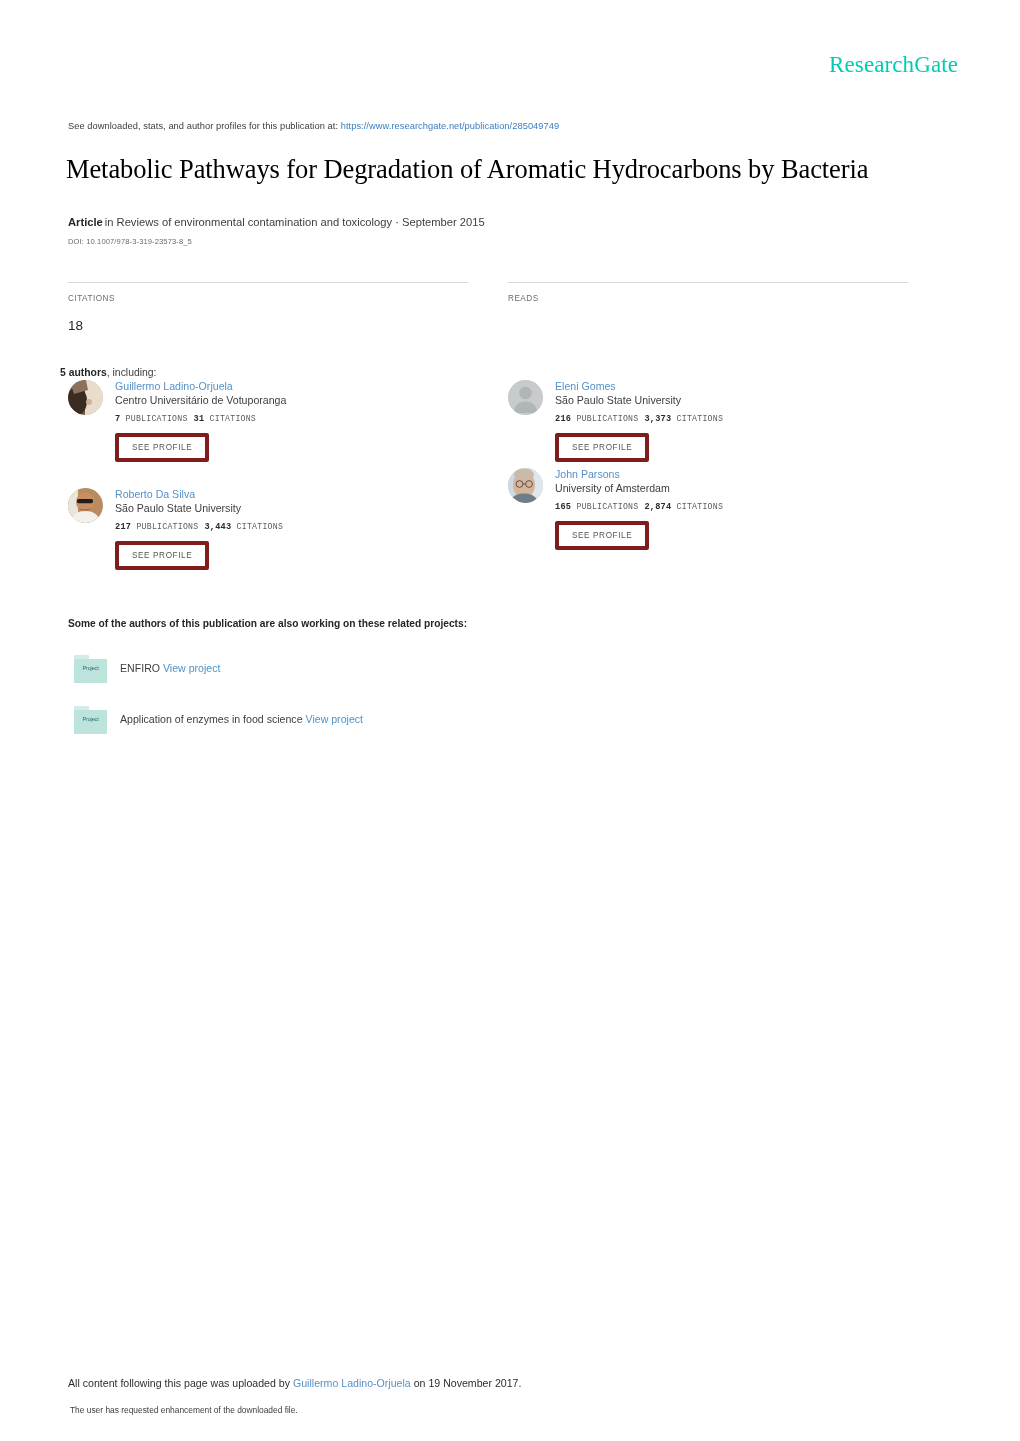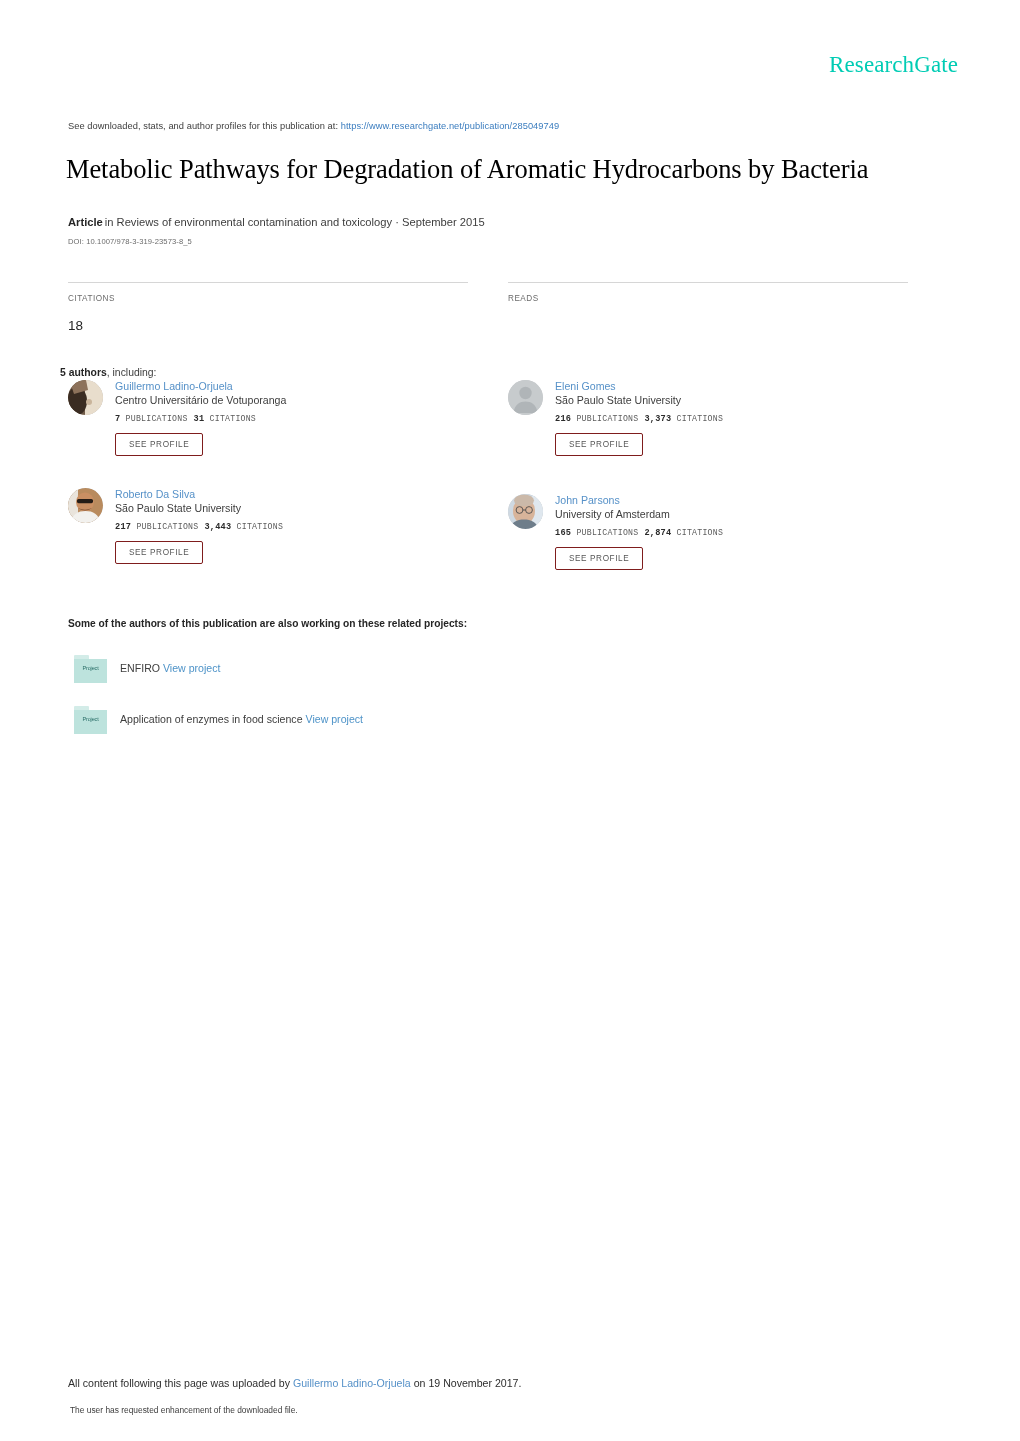--- a/index.html
+++ b/index.html
@@ -125,21 +125,21 @@
   .authors-heading b { font-weight: 700; color: #262626; }
 
   .author-card {
     position: absolute;
     width: 430px;
     height: 100px;
   }
   .author-card.c0 { left: 68px;  top: 379px; }
   .author-card.c1 { left: 508px; top: 379px; }
   .author-card.c2 { left: 68px;  top: 487px; }
-  .author-card.c3 { left: 508px; top: 493px; }
+  .author-card.c3 { left: 508px; top: 467px; }
 
   .avatar {
     position: absolute;
     left: 0;
     top: 1px;
     width: 35px;
     height: 35px;
     border-radius: 50%;
     overflow: hidden;
     background: #c9ccce;
@@ -173,21 +173,21 @@
   .author-stats b {
     font-weight: 700;
     color: #2b2b2b;
     font-size: 8.6px;
   }
   .author-stats .gap { display: inline-block; width: 6px; }
 
   .see-profile {
     margin-top: 9px;
     display: inline-block;
-    border: 1px solid #7f1d1d;
+    border: 4px solid #7f1d1d;
     border-radius: 2px;
     padding: 6px 13px 6px 13px;
     font-size: 8.2px;
     letter-spacing: 0.6px;
     color: #565656;
     background: #ffffff;
     line-height: 9px;
   }
 
   

